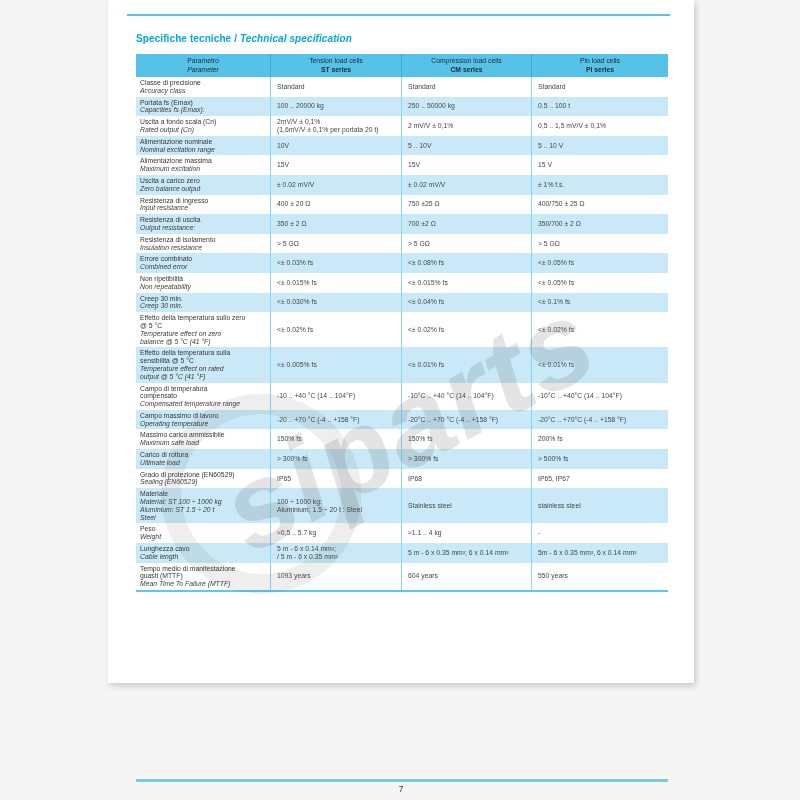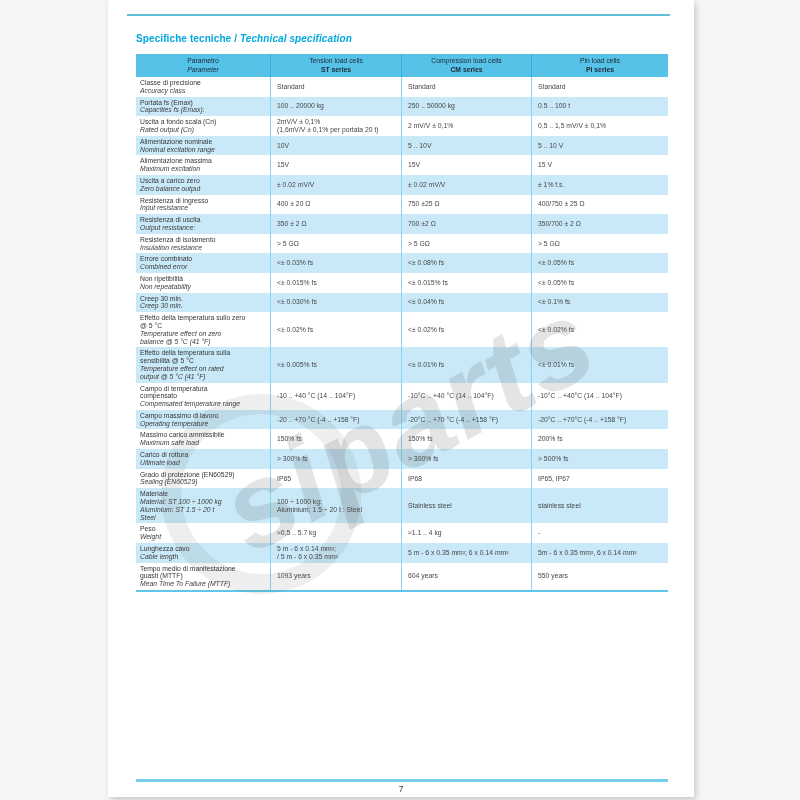--- a/index.html
+++ b/index.html
@@ -4,21 +4,21 @@
 <style>
   * { margin:0; padding:0; box-sizing:border-box; }
   html,body { width:800px; height:800px; }
   body {
     font-family:"Liberation Sans", sans-serif;
     background:#f5f5f6;
     position:relative;
     overflow:hidden;
   }
   .page {
-    position:absolute; left:108px; top:0; width:586px; height:797px;
+    position:absolute; left:108px; top:0; width:586px; height:683px;
     background:#ffffff;
     box-shadow:2px 3px 6px rgba(0,0,0,0.18);
   }
   .top-rule {
     position:absolute; left:19px; top:14px; width:543px; height:2px;
     background:#5fc0da;
   }
   .title {
     position:absolute; left:28px; top:33px;
     font-size:10px; font-weight:bold; color:#00a8de;

